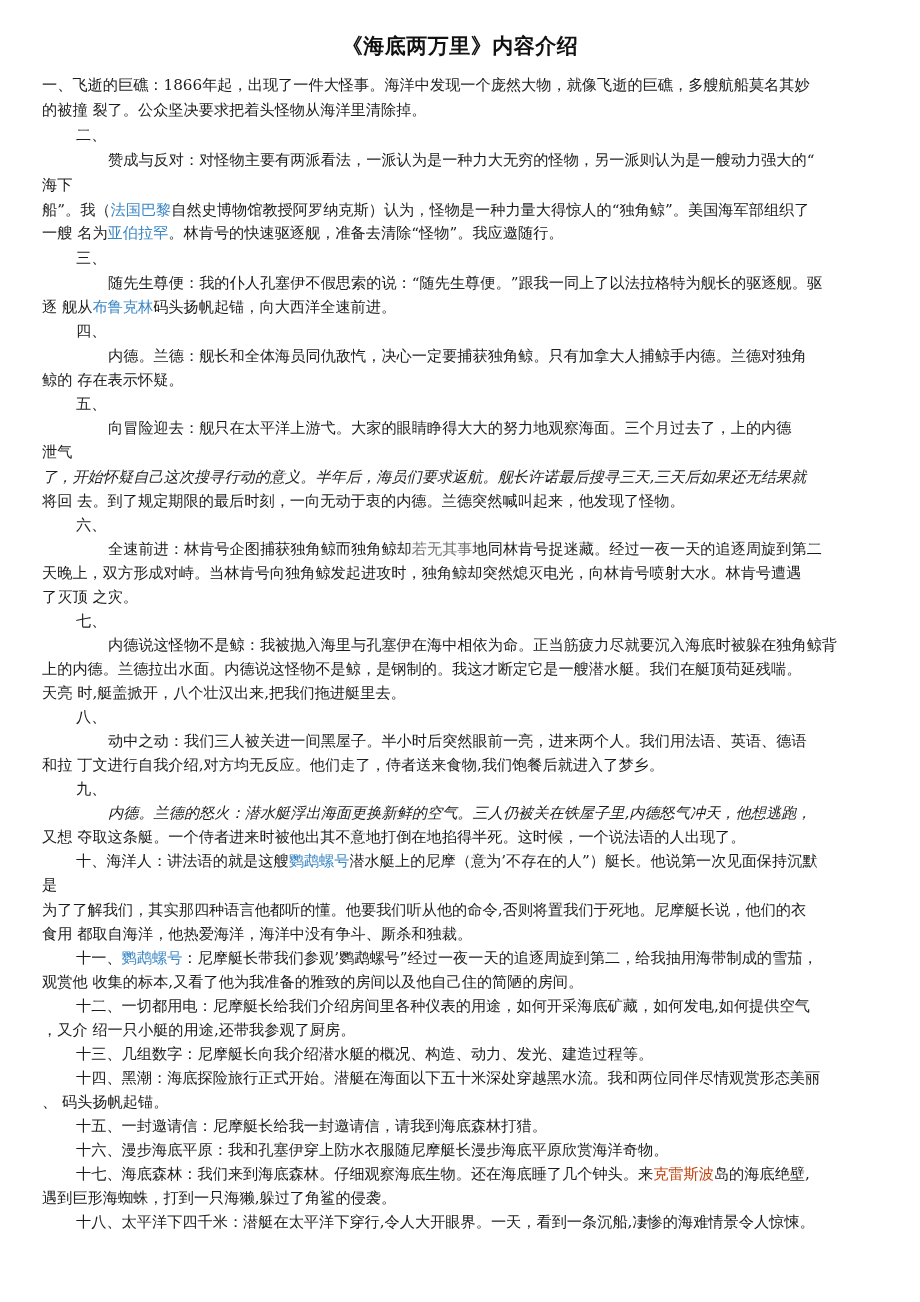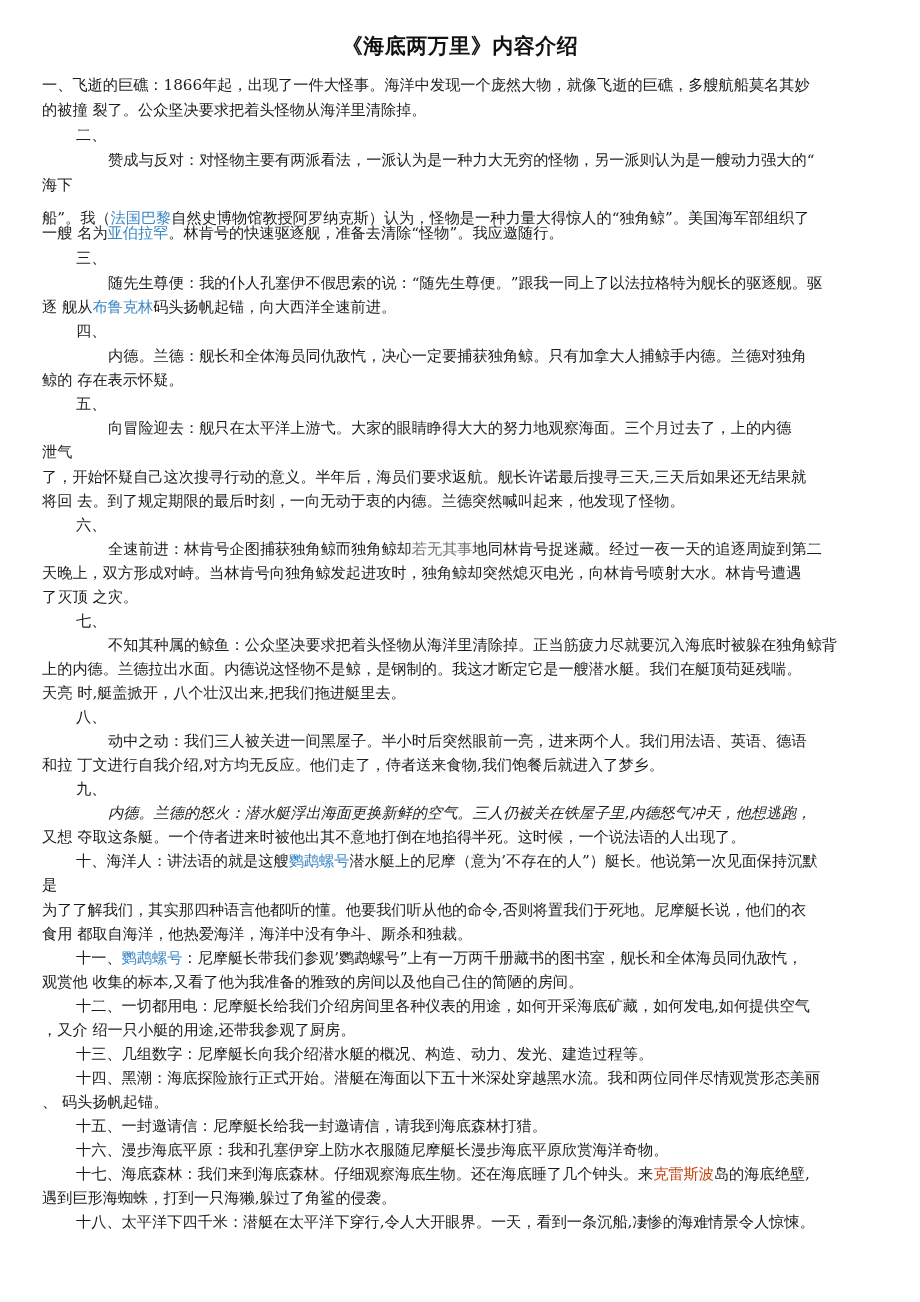--- a/index.html
+++ b/index.html
@@ -27,52 +27,52 @@
 <body>
 
 <div class="page">
   <div class="title">《海底两万里》内容介绍</div>
   <div id="body">
       <div class="line" style="top: 74px;"><span>一、飞逝的巨礁：1866年起，出现了一件大怪事。海洋中发现一个庞然大物，就像飞逝的巨礁，多艘航船莫名其妙</span></div>
       <div class="line" style="top: 99px;"><span>的被撞  裂了。公众坚决要求把着头怪物从海洋里清除掉。</span></div>
       <div class="line ind1" style="top: 124px;"><span>二、</span></div>
       <div class="line ind2" style="top: 149px;"><span>赞成与反对：对怪物主要有两派看法，一派认为是一种力大无穷的怪物，另一派则认为是一艘动力强大的“</span></div>
       <div class="line" style="top: 174px;"><span>海下</span></div>
-      <div class="line" style="top: 199px; margin-top: 8px;"><span>船”。我（</span><span class="link" style="color: rgb(59, 135, 198);">法国巴黎</span><span>自然史博物馆教授阿罗纳克斯）认为，怪物是一种力量大得惊人的“独角鲸”。美国海军部组织了</span></div>
+      <div class="line" style="top: 199px;"><span>船”。我（</span><span class="link" style="color: rgb(59, 135, 198);">法国巴黎</span><span>自然史博物馆教授阿罗纳克斯）认为，怪物是一种力量大得惊人的“独角鲸”。美国海军部组织了</span></div>
       <div class="line" style="top: 222px;"><span>一艘  名为</span><span class="link" style="color: rgb(59, 135, 198); text-align: right;">亚伯拉罕</span><span>。林肯号的快速驱逐舰，准备去清除“怪物”。我应邀随行。</span></div>
       <div class="line ind1" style="top: 247px;"><span>三、</span></div>
       <div class="line ind2" style="top: 272px;"><span>随先生尊便：我的仆人孔塞伊不假思索的说：“随先生尊便。”跟我一同上了以法拉格特为舰长的驱逐舰。驱</span></div>
       <div class="line" style="top: 296px;"><span>逐  舰从</span><span class="link" style="color: rgb(59, 135, 198);">布鲁克林</span><span>码头扬帆起锚，向大西洋全速前进。</span></div>
       <div class="line ind1" style="top: 320px;"><span>四、</span></div>
       <div class="line ind2" style="top: 345px;"><span>内德。兰德：舰长和全体海员同仇敌忾，决心一定要捕获独角鲸。只有加拿大人捕鲸手内德。兰德对独角</span></div>
       <div class="line" style="top: 369px;"><span>鲸的  存在表示怀疑。</span></div>
       <div class="line ind1" style="top: 393px;"><span>五、</span></div>
       <div class="line ind2" style="top: 417px;"><span>向冒险迎去：舰只在太平洋上游弋。大家的眼睛睁得大大的努力地观察海面。三个月过去了，上的内德</span></div>
       <div class="line" style="top: 441px;"><span>泄气</span></div>
-      <div class="line" style="top: 466px;"><span>了，开始怀疑自己这次搜寻行动的意义。半年后，海员们要求返航。舰长许诺最后搜寻三天,三天后如果还无结果就</span></div>
+      <div class="line" style="top: 466px; font-style: italic;"><span>了，开始怀疑自己这次搜寻行动的意义。半年后，海员们要求返航。舰长许诺最后搜寻三天,三天后如果还无结果就</span></div>
       <div class="line" style="top: 490px;"><span>将回  去。到了规定期限的最后时刻，一向无动于衷的内德。兰德突然喊叫起来，他发现了怪物。</span></div>
       <div class="line ind1" style="top: 514px;"><span>六、</span></div>
       <div class="line ind2" style="top: 538px;"><span>全速前进：林肯号企图捕获独角鲸而独角鲸却</span><span class="link" style="color: #737373;">若无其事</span><span>地同林肯号捉迷藏。经过一夜一天的追逐周旋到第二</span></div>
       <div class="line" style="top: 562px;"><span>天晚上，双方形成对峙。当林肯号向独角鲸发起进攻时，独角鲸却突然熄灭电光，向林肯号喷射大水。林肯号遭遇</span></div>
       <div class="line" style="top: 586px;"><span>了灭顶  之灾。</span></div>
       <div class="line ind1" style="top: 610px;"><span>七、</span></div>
-      <div class="line ind2" style="top: 634px;"><span>不知其种属的鲸鱼：公众坚决要求把着头怪物从海洋里清除掉。正当筋疲力尽就要沉入海底时被躲在独角鲸背</span></div>
+      <div class="line ind2" style="top: 634px;"><span>内德说这怪物不是鲸：我被抛入海里与孔塞伊在海中相依为命。正当筋疲力尽就要沉入海底时被躲在独角鲸背</span></div>
       <div class="line" style="top: 658px;"><span>上的内德。兰德拉出水面。内德说这怪物不是鲸，是钢制的。我这才断定它是一艘潜水艇。我们在艇顶苟延残喘。</span></div>
       <div class="line" style="top: 682px;"><span>天亮  时,艇盖掀开，八个壮汉出来,把我们拖进艇里去。</span></div>
       <div class="line ind1" style="top: 706px;"><span>八、</span></div>
       <div class="line ind2" style="top: 730px;"><span>动中之动：我们三人被关进一间黑屋子。半小时后突然眼前一亮，进来两个人。我们用法语、英语、德语</span></div>
       <div class="line" style="top: 754px;"><span>和拉  丁文进行自我介绍,对方均无反应。他们走了，侍者送来食物,我们饱餐后就进入了梦乡。</span></div>
       <div class="line ind1" style="top: 778px;"><span>九、</span></div>
       <div class="line ind2" style="top: 802px; font-style: italic;"><span>内德。兰德的怒火：潜水艇浮出海面更换新鲜的空气。三人仍被关在铁屋子里,内德怒气冲天，他想逃跑，</span></div>
       <div class="line" style="top: 826px;"><span>又想  夺取这条艇。一个侍者进来时被他出其不意地打倒在地掐得半死。这时候，一个说法语的人出现了。</span></div>
       <div class="line ind1" style="top: 850px;"><span>十、海洋人：讲法语的就是这艘</span><span class="link" style="color: rgb(59, 135, 198);">鹦鹉螺号</span><span>潜水艇上的尼摩（意为’不存在的人”）艇长。他说第一次见面保持沉默</span></div>
       <div class="line" style="top: 874px;"><span>是</span></div>
       <div class="line" style="top: 899px;"><span>为了了解我们，其实那四种语言他都听的懂。他要我们听从他的命令,否则将置我们于死地。尼摩艇长说，他们的衣</span></div>
       <div class="line" style="top: 923px;"><span>食用  都取自海洋，他热爱海洋，海洋中没有争斗、厮杀和独裁。</span></div>
-      <div class="line ind1" style="top: 947px;"><span>十一、</span><span class="link" style="color: rgb(59, 135, 198);">鹦鹉螺号</span><span>：尼摩艇长带我们参观’鹦鹉螺号”上有一万两千册藏书的图书室，舰长和全体海员同仇敌忾，</span></div>
+      <div class="line ind1" style="top: 947px;"><span>十一、</span><span class="link" style="color: rgb(59, 135, 198);">鹦鹉螺号</span><span>：尼摩艇长带我们参观’鹦鹉螺号”经过一夜一天的追逐周旋到第二，给我抽用海带制成的雪茄，</span></div>
       <div class="line" style="top: 971px;"><span>观赏他  收集的标本,又看了他为我准备的雅致的房间以及他自己住的简陋的房间。</span></div>
       <div class="line ind1" style="top: 995px;"><span>十二、一切都用电：尼摩艇长给我们介绍房间里各种仪表的用途，如何开采海底矿藏，如何发电,如何提供空气</span></div>
       <div class="line" style="top: 1019px;"><span>，又介  绍一只小艇的用途,还带我参观了厨房。</span></div>
       <div class="line ind1" style="top: 1043px;"><span>十三、几组数字：尼摩艇长向我介绍潜水艇的概况、构造、动力、发光、建造过程等。</span></div>
       <div class="line ind1" style="top: 1067px;"><span>十四、黑潮：海底探险旅行正式开始。潜艇在海面以下五十米深处穿越黑水流。我和两位同伴尽情观赏形态美丽</span></div>
       <div class="line" style="top: 1091px;"><span>、  码头扬帆起锚。</span></div>
       <div class="line ind1" style="top: 1115px;"><span>十五、一封邀请信：尼摩艇长给我一封邀请信，请我到海底森林打猎。</span></div>
       <div class="line ind1" style="top: 1139px;"><span>十六、漫步海底平原：我和孔塞伊穿上防水衣服随尼摩艇长漫步海底平原欣赏海洋奇物。</span></div>
       <div class="line ind1" style="top: 1163px;"><span>十七、海底森林：我们来到海底森林。仔细观察海底生物。还在海底睡了几个钟头。来</span><span class="link" style="color: #c2410c;">克雷斯波</span><span>岛的海底绝壁,</span></div>
       <div class="line" style="top: 1187px;"><span>遇到巨形海蜘蛛，打到一只海獭,躲过了角鲨的侵袭。</span></div>

